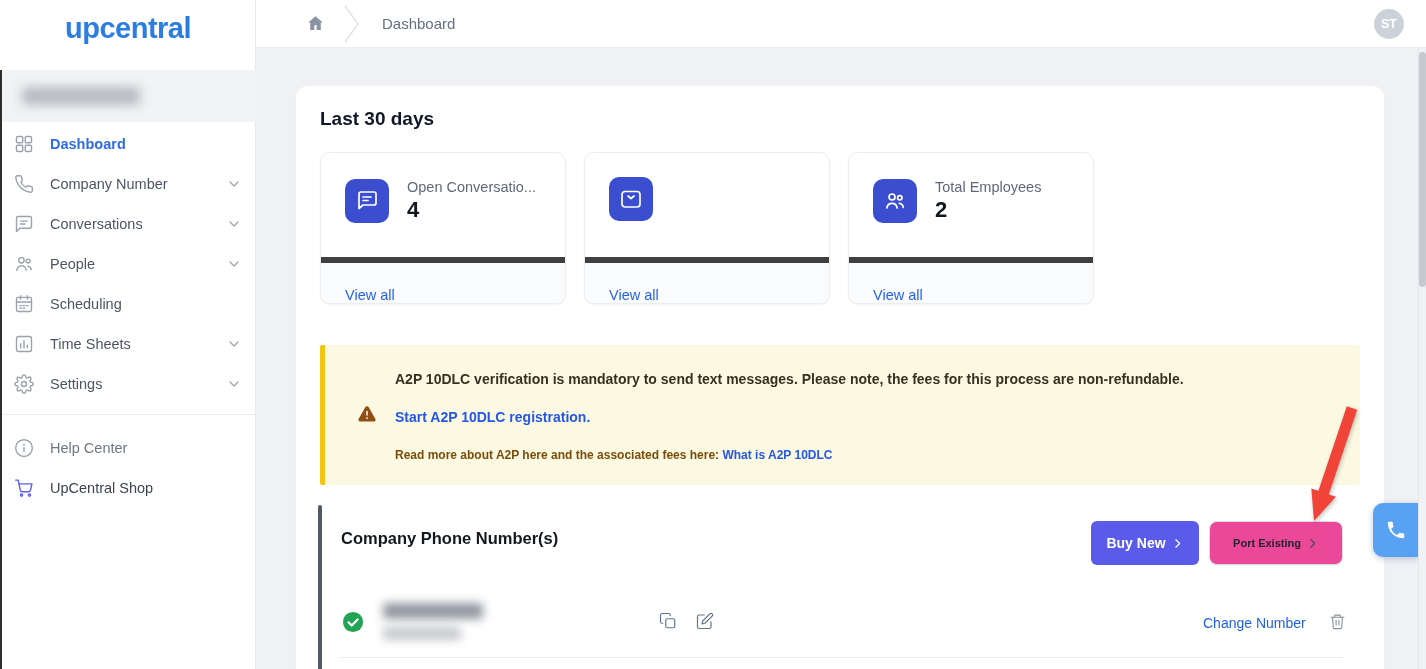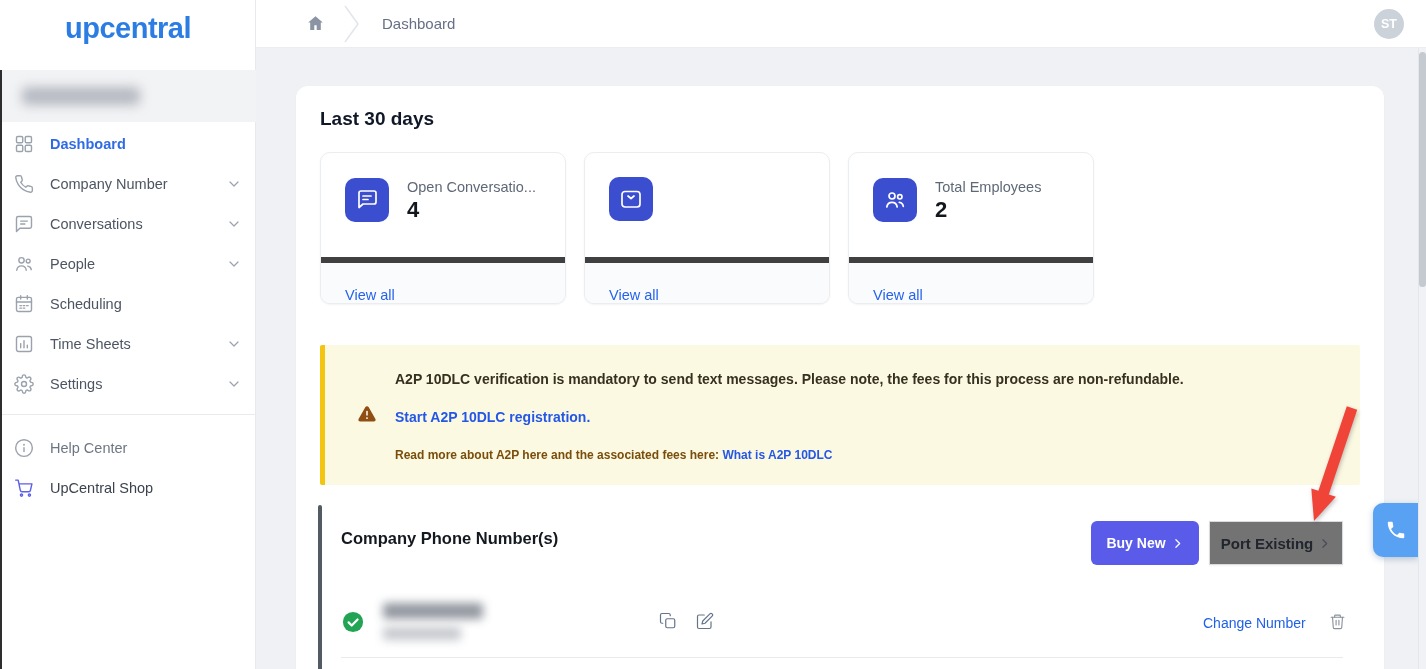--- a/index.html
+++ b/index.html
@@ -42,21 +42,21 @@
 
   
   #main { position:absolute; left:256px; top:48px; width:1170px; height:621px; background:#eff1f4; }
   #panel { position:absolute; left:40px; top:38px; width:1088px; height:600px;
            background:#ffffff; border-radius:12px 12px 0 0; box-shadow:0 1px 2px rgba(16,24,40,.04); }
   .page-title { position:absolute; left:24px; top:22px; font-size:19px; font-weight:bold; color:#101828; }
 
   .cards { position:absolute; left:24px; top:66px; display:flex; gap:18px; }
   .card { width:246px; height:152px; background:#ffffff; border:1px solid #ebedf0;
           border-radius:10px; position:relative; box-shadow:0 1px 2px rgba(16,24,40,.05); }
-  .card-body { display:flex; align-items:center; padding:24px 20px 0 24px; }
+  .card-body { display:flex; align-items:flex-end; padding:24px 20px 0 24px; }
   .stat-ic { width:44px; height:44px; border-radius:10px; background:#3b4ed0; flex:none;
              display:flex; align-items:center; justify-content:center; }
   .stat-ic svg { width:24px; height:24px; stroke:#ffffff; fill:none; stroke-width:1.7;
                  stroke-linecap:round; stroke-linejoin:round; }
   .stat-text { margin-left:18px; padding-top:2px; }
   .stat-label { font-size:14.5px; color:#5f6877; white-space:nowrap; }
   .stat-value { font-size:22px; font-weight:bold; color:#12161d; margin-top:2px; }
   .card-footer { position:absolute; left:0; bottom:0; width:100%; height:46px; background:#fafbfc;
                  border-top:6px solid #404040; border-radius:0 0 10px 10px;
                  display:flex; align-items:flex-end; padding-left:24px; }
@@ -75,22 +75,22 @@
   .section-bar { position:absolute; left:22px; top:419px; width:4px; height:181px;
                  background:#545a63; border-radius:2px 2px 0 0; }
   .section-title { position:absolute; left:45px; top:443px; font-size:16.5px; font-weight:bold; color:#14181f; }
   .btn { position:absolute; top:435px; height:44px; border-radius:6px; display:flex;
          align-items:center; justify-content:center; gap:5px; cursor:pointer; }
   .btn svg { width:13px; height:13px; fill:none; stroke-width:2.2;
              stroke-linecap:round; stroke-linejoin:round; }
   .btn-buy { left:795px; width:108px; background:#5a5be8; color:#ffffff;
              font-size:14px; font-weight:bold; }
   .btn-buy svg { stroke:#ffffff; }
-  .btn-port { left:913px; width:134px; background:#737373; border:1px solid #d8dbe0;
-              border-radius:0; color:#21252d; font-size:15px; font-weight:600;
+  .btn-port { left:913px; width:134px; background:#ec4899; border:1px solid #d8dbe0;
+              border-radius:8px; color:#21252d; font-size:11px; font-weight:600;
               box-shadow:0 1px 2px rgba(16,24,40,.05); }
   .btn-port svg { stroke:#474d57; }
 
   .check-badge { position:absolute; left:46px; top:525px; }
   .blur1 { position:absolute; left:87px; top:517px; width:100px; height:16px;
            background:#787e88; border-radius:3px; filter:blur(5px); opacity:.8; }
   .blur2 { position:absolute; left:87px; top:541px; width:78px; height:13px;
            background:#b7bbc1; border-radius:3px; filter:blur(5px); opacity:.8; }
   .row-ic { position:absolute; top:526px; cursor:pointer; }
   .row-ic svg { width:18px; height:18px; stroke:#64748b; fill:none; stroke-width:1.6;

